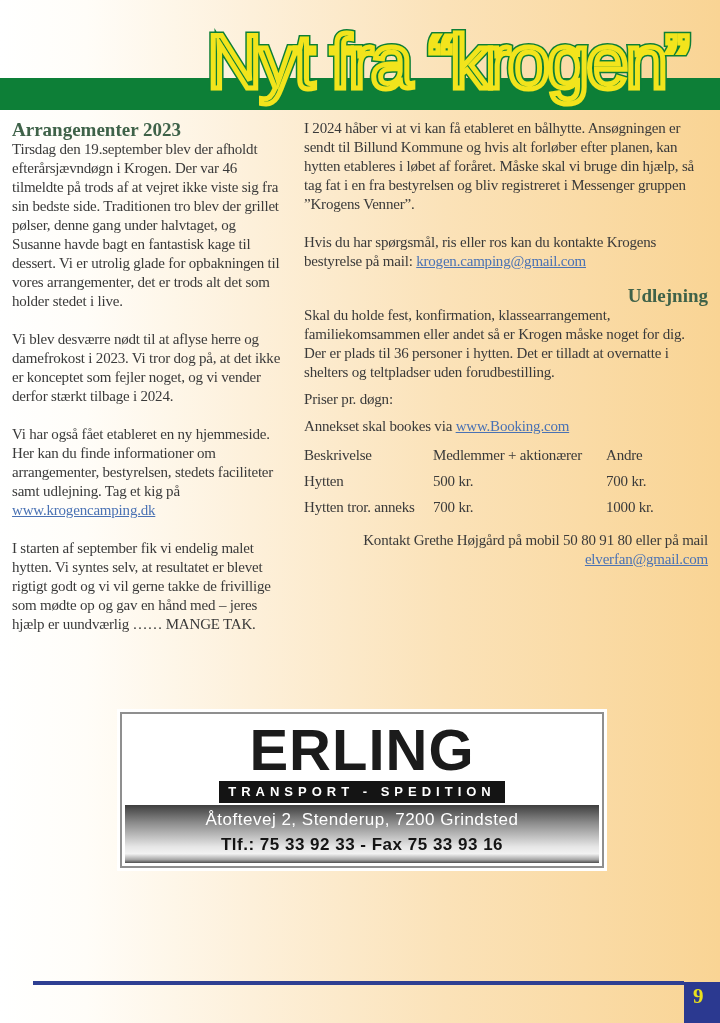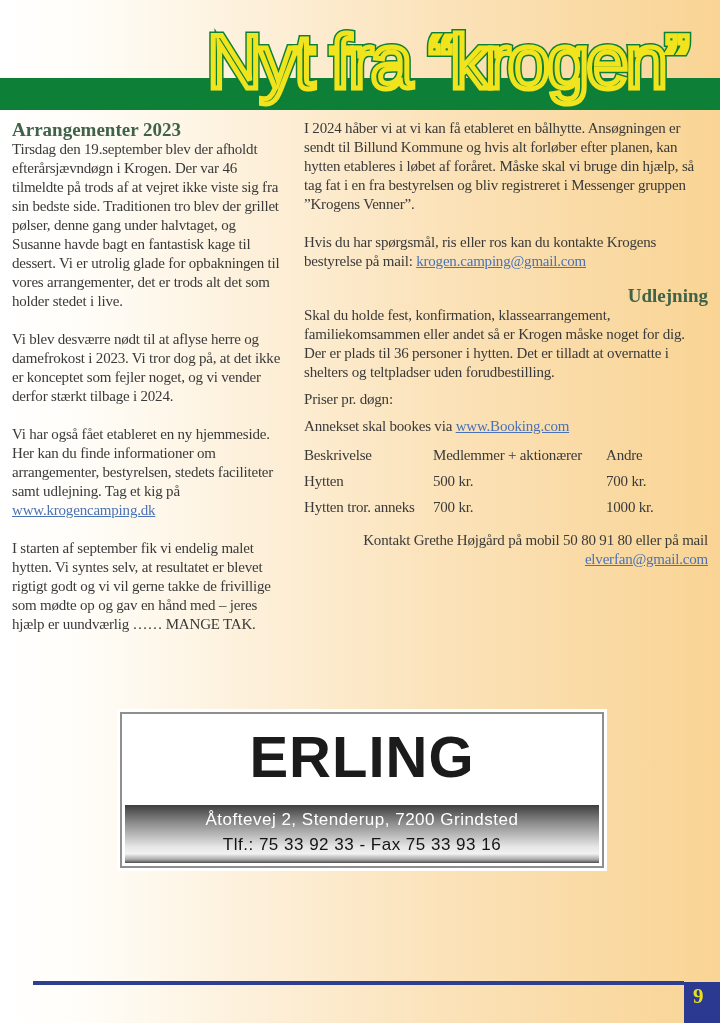--- a/index.html
+++ b/index.html
@@ -50,37 +50,37 @@
   .price-table { margin-top:10px; }
   .price-row { display:flex; margin-bottom:7px; }
   .price-row .c1 { width:129px; flex:none; }
   .price-row .c2 { width:173px; flex:none; }
   .price-row .c3 { flex:1; }
   
   .ad {
     position:absolute; left:120px; top:712px; width:484px; height:156px;
     background:#ffffff; border:2px solid #8f8f8f; outline:3px solid #ffffff;
     font-family:"Liberation Sans", sans-serif; text-align:center;
-    padding:10px;
+    padding:3px;
   }
   .ad-brand {
     font-size:58px; line-height:60px; font-weight:bold; letter-spacing:1px;
     color:#1b1b1b; margin-top:3px;
   }
   .ad-tagline {
     width:286px; margin:1px auto 0 auto; background:#141414; color:#ffffff;
     font-size:13px; font-weight:bold; letter-spacing:5px; padding:3px 0 4px 0;
   }
   .ad-gradient {
     position:absolute; left:3px; right:3px; bottom:3px; height:58px;
     background:linear-gradient(180deg,#3e3e3e 0%, #8a8a8a 30%, #e6e6e6 72%, #f2f2f2 84%, #a8a8a8 94%, #4f4f4f 100%);
     padding-top:5px;
   }
   .ad-address { color:#ffffff; font-size:17px; font-weight:normal; letter-spacing:0.5px; }
-  .ad-phone   { color:#141414; font-size:17px; font-weight:normal; letter-spacing:0.5px; margin-top:5px; }
+  .ad-phone   { color:#141414; font-size:17px; font-weight:bold; letter-spacing:0.5px; margin-top:5px; }
   
   .footer-line {
     position:absolute; left:33px; top:981px; width:651px; height:4px;
     background:#2e3f92;
   }
   .page-box {
     position:absolute; left:684px; top:982px; width:36px; height:41px;
     background:#2b3990;
   }
   .page-num {
@@ -137,20 +137,21 @@
         </div>
       </div>
 
       <p class="mt2"><span>Kontakt Grethe Højgård på mobil 50 80 91 80 eller på mail </span><a href="#" class="doclink">elverfan@gmail.com</a></p>
     </div>
 
   </div>
 
   <div class="ad">
     <div class="ad-brand">ERLING</div>
+    <div class="ad-tagline">TRANSPORT - SPEDITION</div>
     <div class="ad-gradient">
       <div class="ad-address">Åtoftevej 2, Stenderup, 7200 Grindsted</div>
       <div class="ad-phone">Tlf.: 75 33 92 33 - Fax 75 33 93 16</div>
     </div>
   </div>
 
   <div class="footer-line"></div>
   <div class="page-box">
     <span class="page-num">9</span>
   </div>

